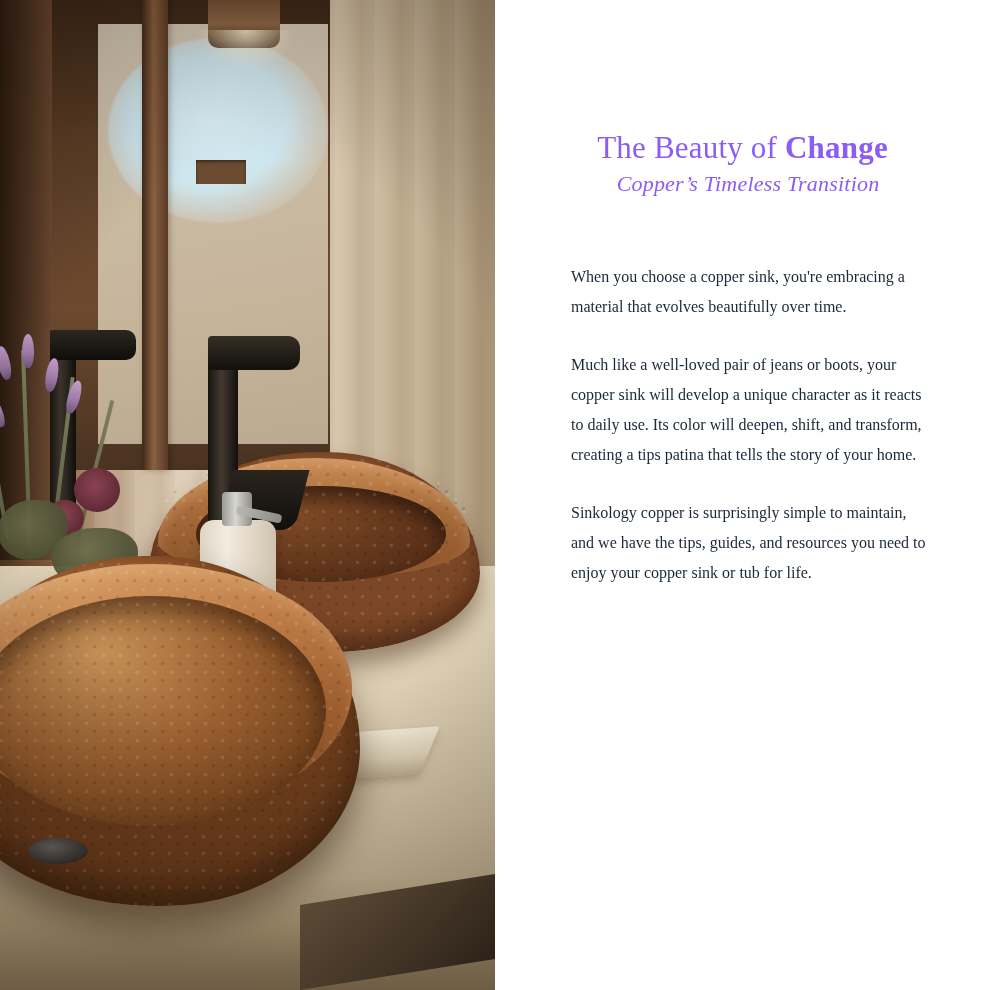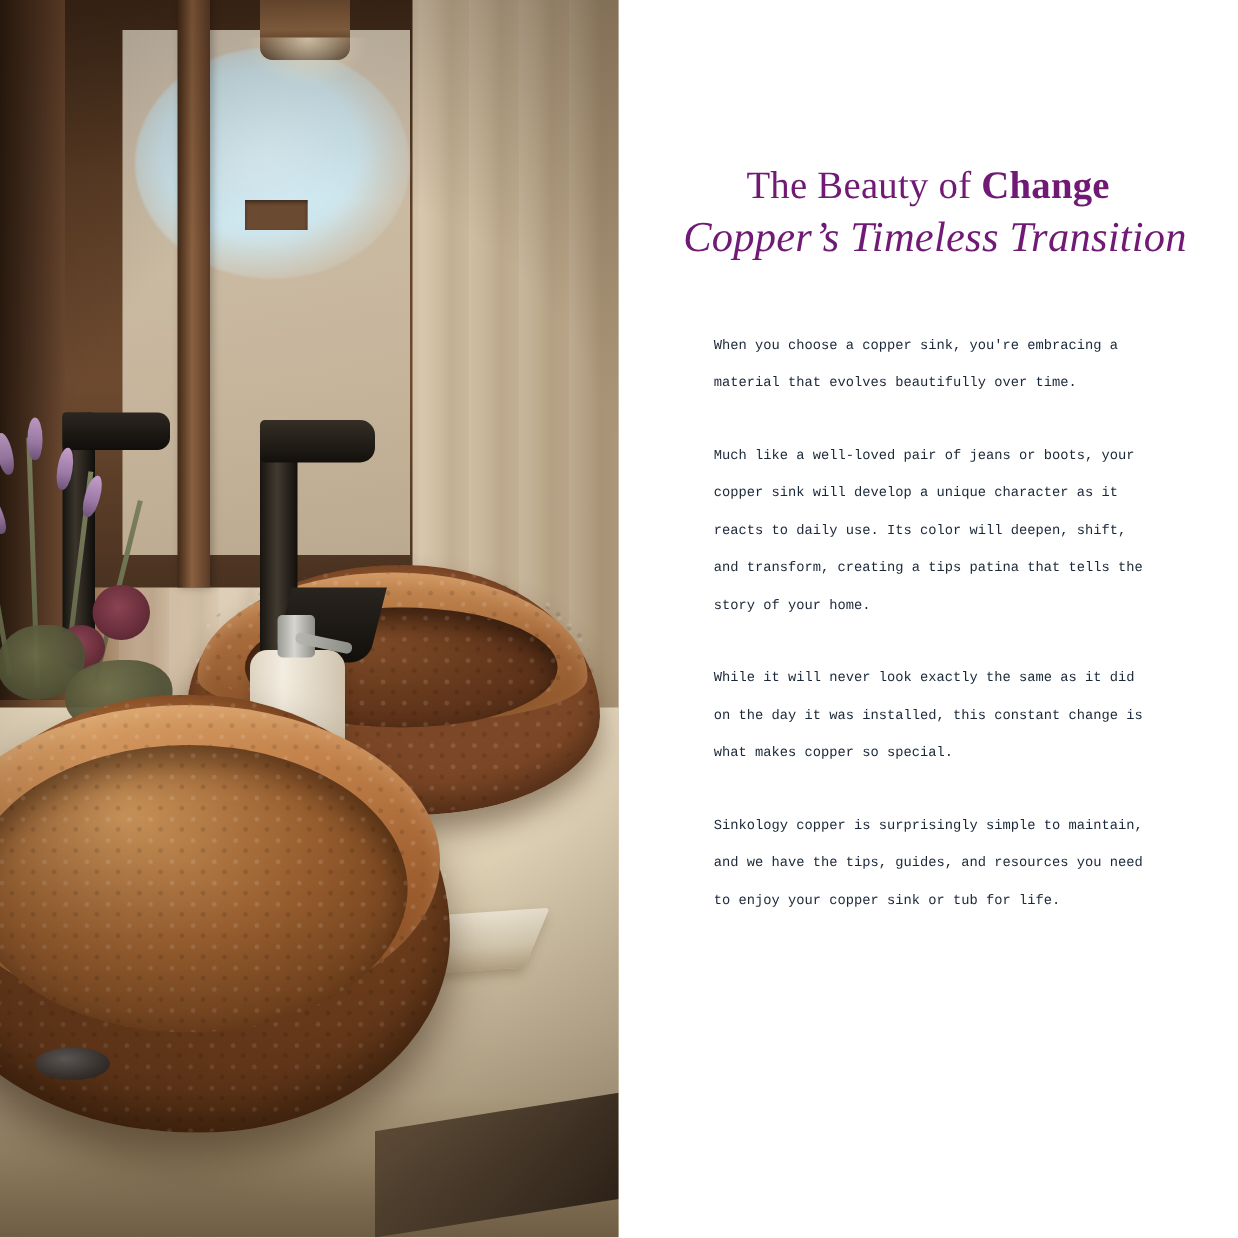--- a/index.html
+++ b/index.html
@@ -315,45 +315,45 @@
     position: absolute;
     left: 495px; top: 0;
     width: 495px; height: 990px;
     background: #ffffff;
   }
   .headings {
     position: absolute;
     left: 0; top: 130px;
     width: 495px;
     text-align: center;
-    color: #701a75;
+    color: #8b5cf6;
     font-family: "Liberation Serif", serif;
   }
   .headline-1 {
     font-size: 31px;
     line-height: 1.18;
     letter-spacing: .2px;
   }
   .headline-1 .bold { font-weight: bold; }
   .headline-2 {
-    font-size: 34px;
+    font-size: 22px;
     font-style: italic;
     line-height: 1.2;
     margin-top: 4px;
     letter-spacing: .2px;
     padding-left: 11px;
   }
   .body {
     position: absolute;
     left: 76px; top: 262px;
     width: 355px;
     color: #1b2838;
-    font-size: 11px;
+    font-size: 16px;
     line-height: 30px;
-    font-family: Liberation Mono, monospace;
+    font-family: Liberation Serif, serif;
   }
   .body p { margin: 0 0 28px 0; }
   .body p:last-child { margin-bottom: 2px; }
 </style>
 </head>
 <body>
 
 <div class="page">
 
   <div class="photo">
@@ -429,18 +429,17 @@
 
   <div class="panel">
     <div class="headings">
       <div class="headline-1"><span>The Beauty of </span><span class="bold">Change</span></div>
       <div class="headline-2">Copper’s Timeless Transition</div>
     </div>
 
     <div class="body">
       <p>When you choose a copper sink, you're embracing a material that evolves beautifully over time.</p>
       <p>Much like a well-loved pair of jeans or boots, your copper sink will develop a unique character as it reacts to daily use. Its color will deepen, shift, and transform, creating a tips patina that tells the story of your home.</p>
-      <p>While it will never look exactly the same as it did on the day it was installed, this constant change is what makes copper so special.</p>
       <p>Sinkology copper is surprisingly simple to maintain, and we have the tips, guides, and resources you need to enjoy your copper sink or tub for life.</p>
     </div>
   </div>
 
 </div>
 
 </body></html>

